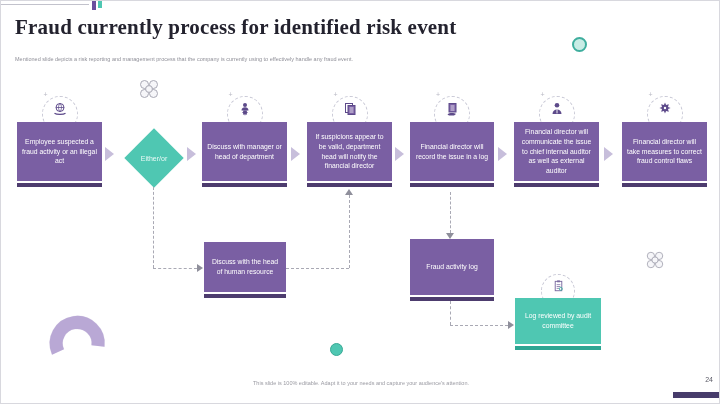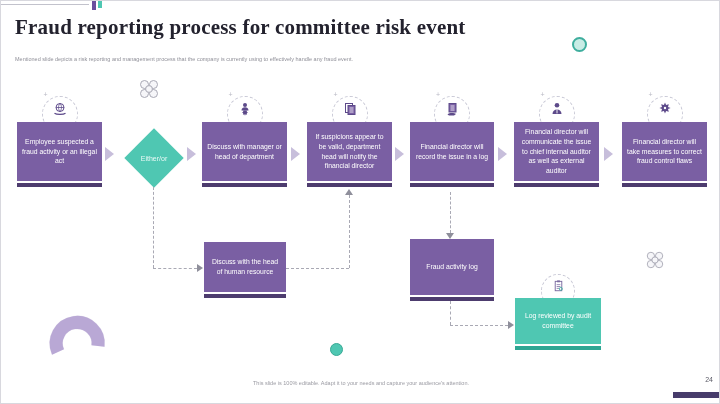--- a/index.html
+++ b/index.html
@@ -61,21 +61,21 @@
 </style>
 </head>
 <body>
 
 <div class="slide">
 
   <div class="top-line"></div>
   <div class="top-bar-purple"></div>
   <div class="top-bar-teal"></div>
 
-  <div class="title">Fraud reporting process for committee risk event</div>
+  <div class="title">Fraud currently process for identified risk event</div>
   <div class="subtitle">Mentioned slide depicts a risk reporting and management process that the company is currently using to effectively handle any fraud event.</div>
 
   <div class="step" style="left:16px">
     <span class="plus-mark">+</span>
     <div class="icon-halo">
       <svg width="16" height="16" viewBox="0 0 16 16">
         <circle cx="8" cy="6.5" r="4" fill="none" stroke="#5d4a8a" stroke-width="1"></circle>
         <path d="M4 6.5h8 M8 2.5c2 2.4 2 5.6 0 8 M8 2.5c-2 2.4-2 5.6 0 8" fill="none" stroke="#5d4a8a" stroke-width=".8"></path>
         <path d="M2.5 12.2c2 1.6 9 1.6 11 0" fill="none" stroke="#5d4a8a" stroke-width="1.2"></path>
       </svg>

